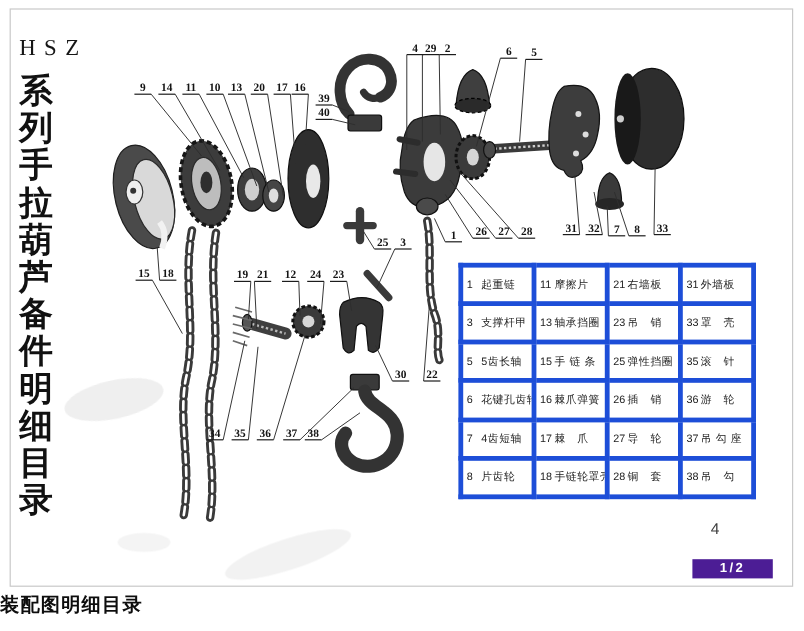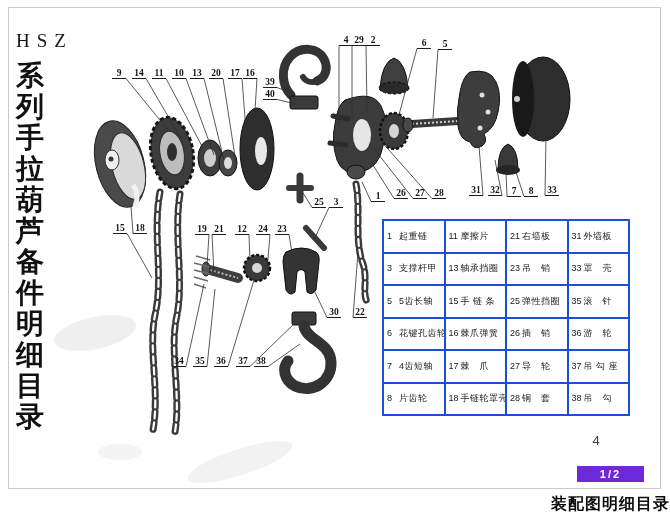--- a/index.html
+++ b/index.html
@@ -14,30 +14,30 @@
        font-family:"Liberation Sans", sans-serif}
   svg{position:absolute;left:0;top:0}
   .callout-num{font-size:9.5px;font-family:"Liberation Serif", serif;font-weight:bold;
        fill:#141414;text-anchor:middle}
   .callout-underline{stroke:#1c1c1c;stroke-width:1}
   .callout-leader{stroke:#2e2e2e;stroke-width:0.8}
   .chain{stroke:#3a3a3a;stroke-width:7;stroke-dasharray:7 4;stroke-linecap:round;fill:none}
   .chain-core{stroke:#ffffff;stroke-width:2.2;stroke-dasharray:7 4;stroke-linecap:round;fill:none}
   #parts-table{position:absolute;left:382px;top:219px;width:248px;height:197px;
        border-collapse:collapse;table-layout:fixed;background:#fff}
-  #parts-table td{border:2px solid #1d4ed8;font-size:9px;color:#222;padding:0 0 0 3px;
+  #parts-table td{border:4px solid #1d4ed8;font-size:9px;color:#222;padding:0 0 0 3px;
        white-space:nowrap;overflow:hidden;height:18px;vertical-align:middle}
   .pno{display:inline-block;min-width:12px}
   .pnm{letter-spacing:0.5px}
   #page-number{position:absolute;left:586px;top:433px;width:20px;text-align:center;
        font-size:13px;color:#3d3d3d}
   #pager-badge{position:absolute;left:577px;top:466px;width:67px;height:16px;
-       background:#6d28d9;color:#fff;font-size:11px;font-weight:bold;text-align:center;
+       background:#4c1d95;color:#fff;font-size:11px;font-weight:bold;text-align:center;
        line-height:16px;letter-spacing:2px;cursor:pointer}
-  #caption{position:absolute;left:0;top:494px;width:670px;text-align:right;
+  #caption{position:absolute;left:0;top:494px;width:670px;text-align:left;
        font-size:16px;font-weight:bold;color:#0d0d0d;letter-spacing:1px}
 </style>
 </head>
 <body>
 
 <div class="page-frame"></div>
 
 <div id="series-code">HSZ</div>
 <div id="series-title">系列手拉葫芦备件明细目录</div>
 

